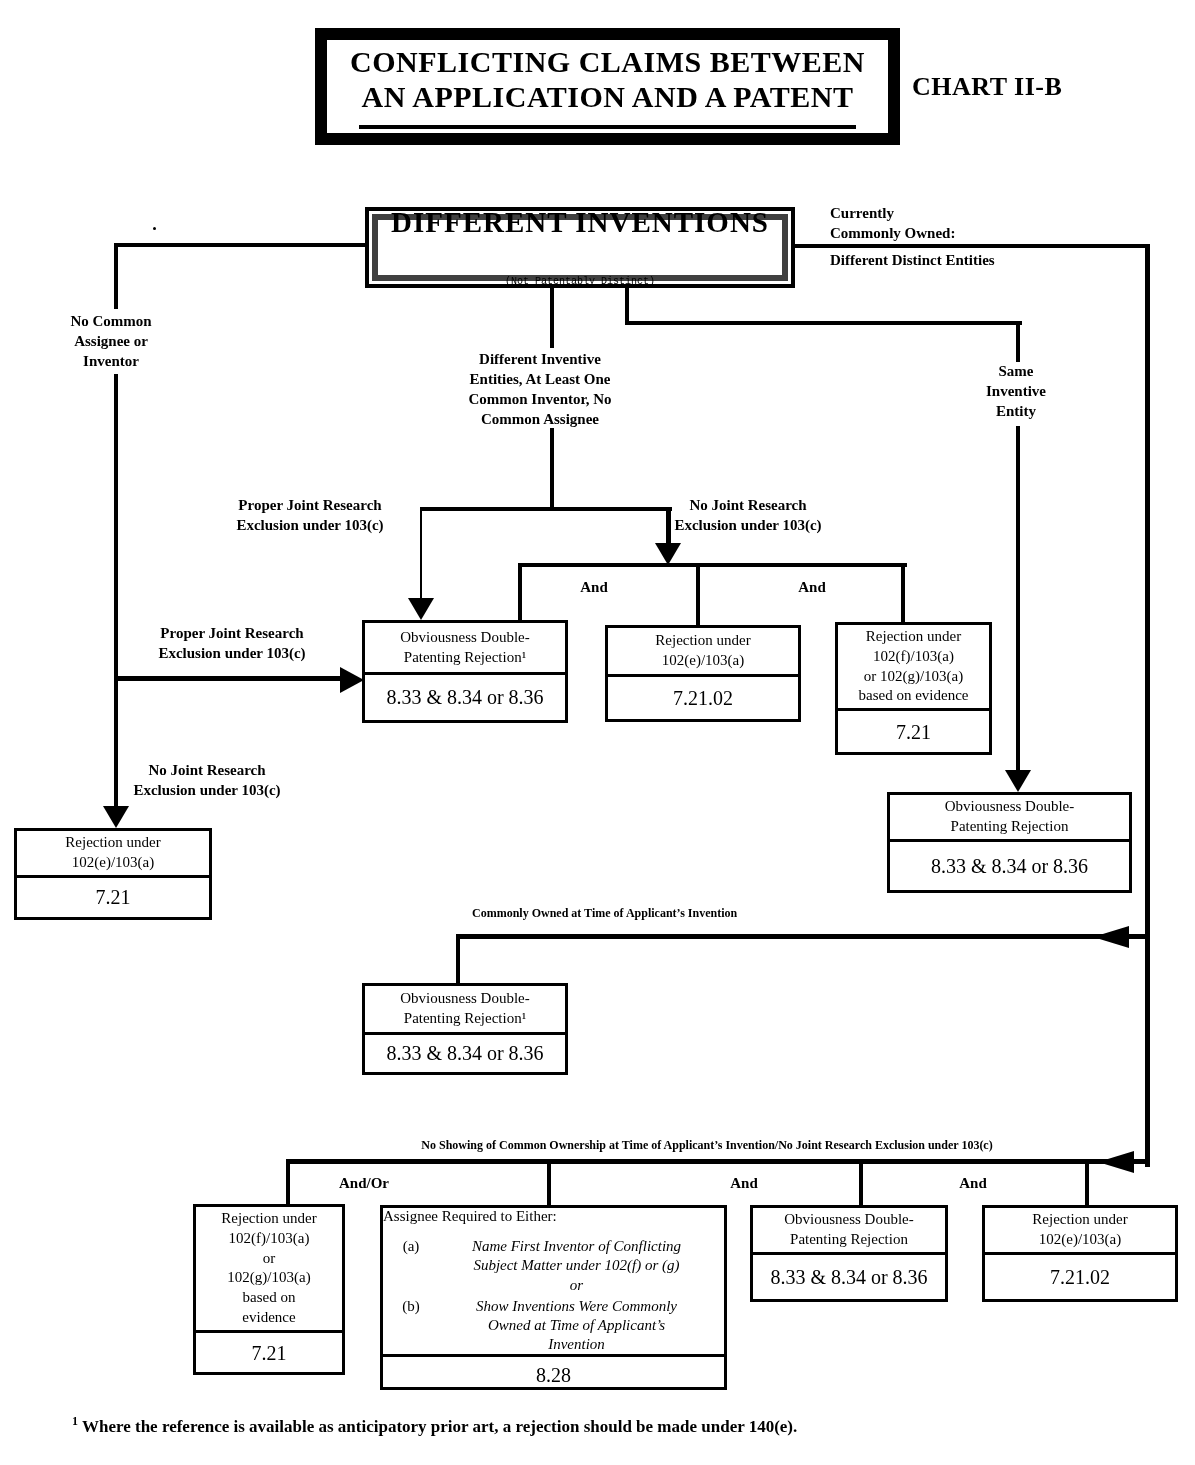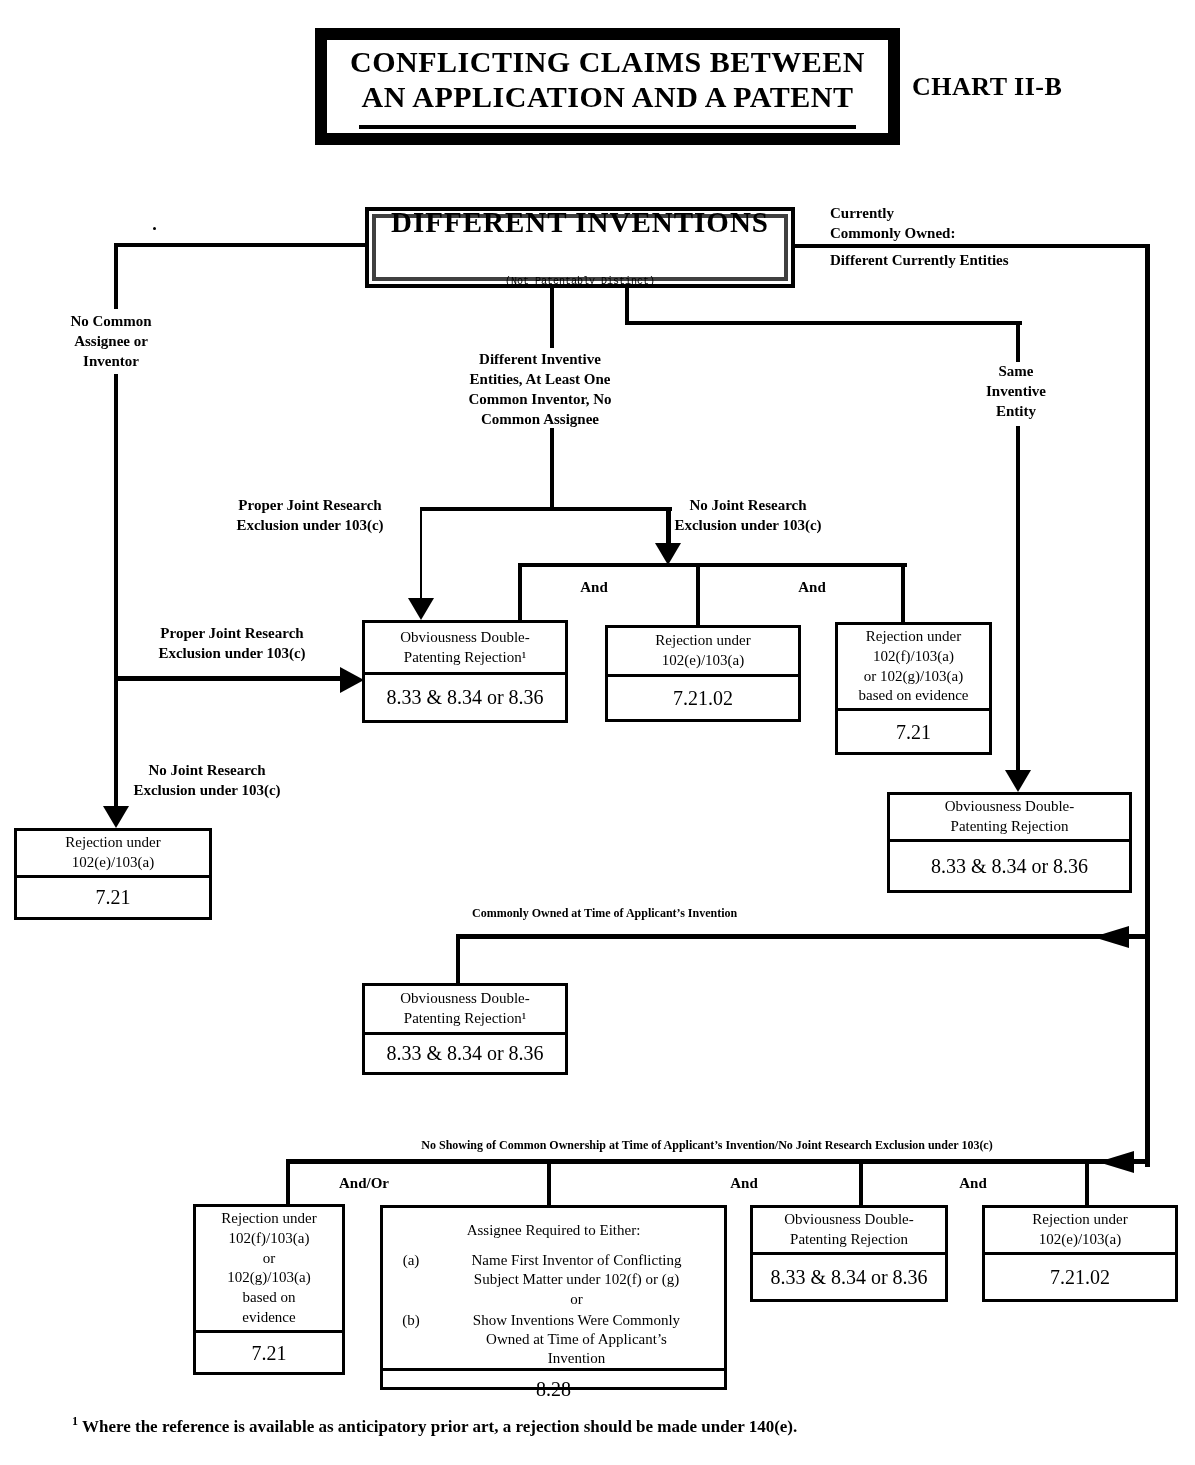--- a/index.html
+++ b/index.html
@@ -29,29 +29,29 @@
   .title-frame{position:absolute;left:315px;top:28px;width:585px;height:117px;box-sizing:border-box;
         border:12px solid #000;background:#fff;display:flex;flex-direction:column;
         align-items:center;justify-content:center;}
   .title-frame .t1{font-weight:bold;font-size:30px;line-height:36px;letter-spacing:.5px;}
   .title-frame .t2{font-weight:bold;font-size:30px;line-height:34px;letter-spacing:.5px;
         border-bottom:4px solid #000;padding:0 3px 11px;}
   .chart-label{position:absolute;left:912px;top:72px;font-weight:bold;font-size:26px;letter-spacing:.5px;}
   
   .root-box{position:absolute;left:365px;top:207px;width:430px;height:81px;box-sizing:border-box;
         border:4px solid #000;padding:3px;background:#fff;}
-  .root-inner{border:4px solid #404040;height:100%;box-sizing:border-box;display:flex;
+  .root-inner{border:6px solid #404040;height:100%;box-sizing:border-box;display:flex;
         flex-direction:column;align-items:center;justify-content:center;gap:38px;}
   .root-title{font-weight:bold;font-size:29px;letter-spacing:1px;line-height:1.1;}
   .root-sub{font-size:10px;line-height:1.2;font-family:Liberation Mono, monospace;}
   
-  .ab-title{font-size:15px;text-align:center;padding-top:14px;}
+  .ab-title{font-size:15px;text-align:left;padding-top:0;}
   .ab-row{display:flex;margin-top:3px;font-size:15px;line-height:1.25;}
   .ab-marker{flex:0 0 56px;text-align:center;}
-  .ab-text{flex:1;text-align:center;white-space:pre-line;padding-right:10px;}
+  .ab-text{flex:1;text-align:center;white-space:pre-line;padding-right:10px;font-style:italic;}
   .ab-or{margin-top:1px;}
   .footnote{position:absolute;left:72px;top:1414px;font-weight:bold;font-size:17px;width:max-content;}
   .footnote sup{font-size:12px;}
 </style>
 </head>
 <body>
 
 <div class="stage">
 
   <div class="title-frame">
@@ -103,21 +103,21 @@
 
   <div class="ln" style="left:286px;top:1159px;width:864px;height:5px;"></div>
   <div class="ar ar-left" style="left:1098px;top:1151px;"></div>
   <div class="ln" style="left:286px;top:1159px;width:4px;height:45px;"></div>
   <div class="ln" style="left:547px;top:1159px;width:4px;height:46px;"></div>
   <div class="ln" style="left:859px;top:1159px;width:4px;height:46px;"></div>
   <div class="ln" style="left:1085px;top:1159px;width:4px;height:46px;"></div>
 
   <div class="lbl-left" style="left:830px;top:204px;">Currently
 Commonly Owned:</div>
-  <div class="lbl-left" style="left:830px;top:251px;">Different Currently Entities</div>
+  <div class="lbl-left" style="left:830px;top:251px;">Different Distinct Entities</div>
   <div class="lbl" style="left:111px;top:312px;">No Common
 Assignee or
 Inventor</div>
   <div class="lbl" style="left:540px;top:350px;">Different Inventive
 Entities, At Least One
 Common Inventor, No
 Common Assignee</div>
   <div class="lbl" style="left:1016px;top:362px;">Same
 Inventive
 Entity</div>

